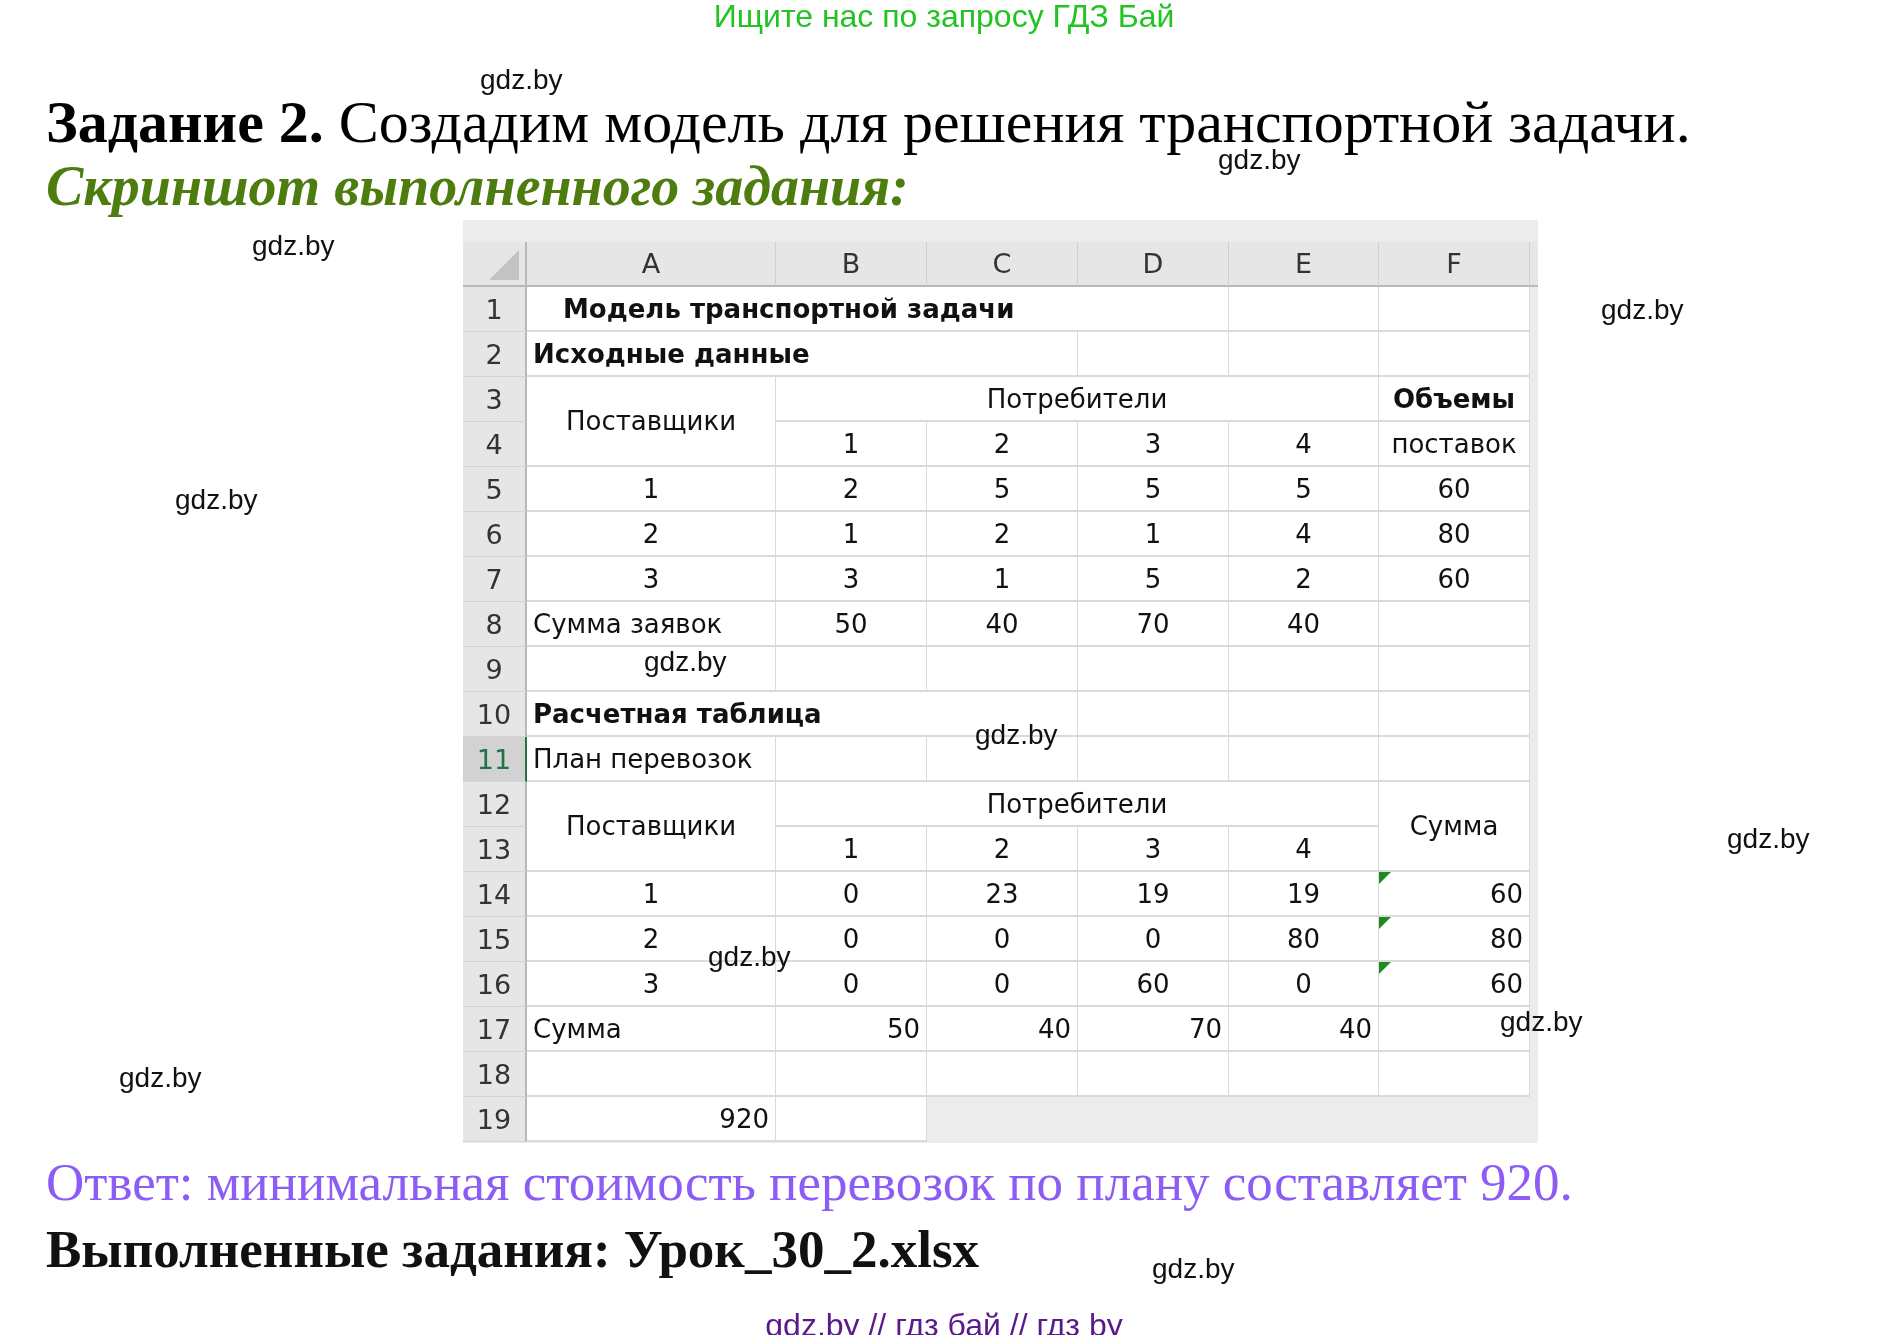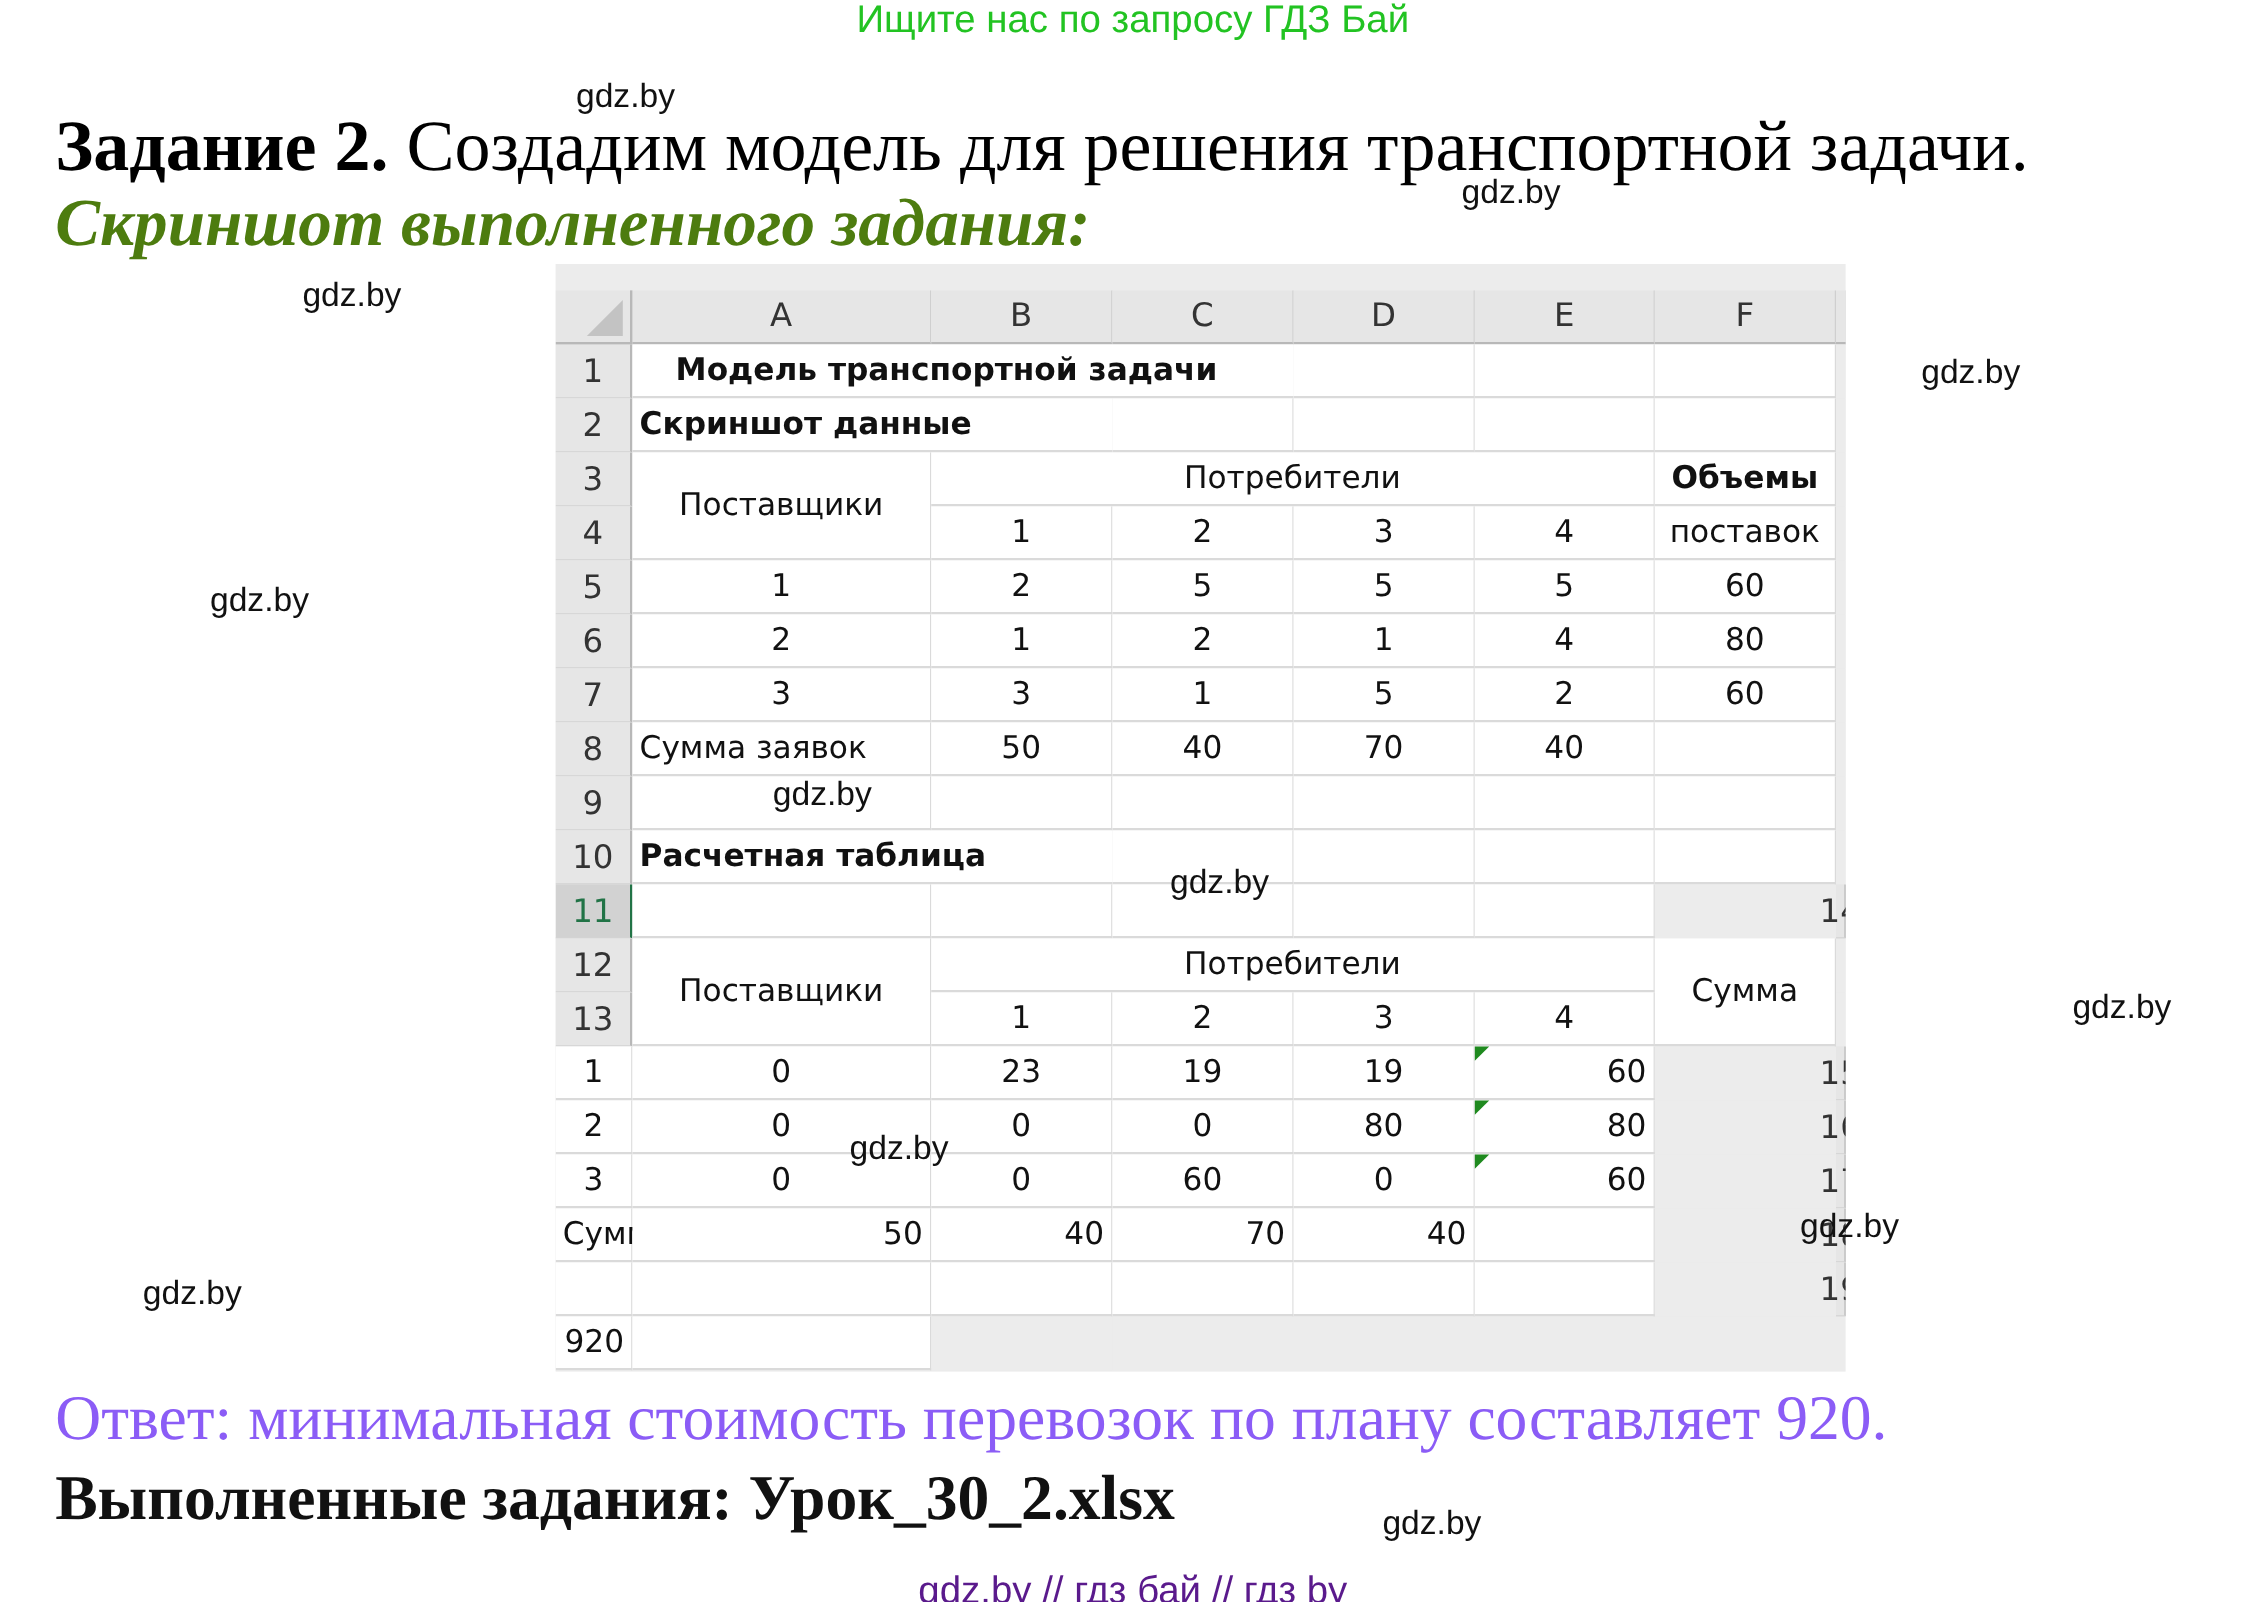--- a/index.html
+++ b/index.html
@@ -54,21 +54,21 @@
     <div class="hdr"></div>
 
     <div class="rn">1</div>
     <div class="c bold nob" style="grid-column:2 / 5;padding-left:36px;">Модель транспортной задачи</div>
     <div class="c"></div>
     <div class="c"></div>
     <div class="c"></div>
     <div class="edge"></div>
 
     <div class="rn">2</div>
-    <div class="c bold nob" style="grid-column:2 / 4;">Скриншот данные</div>
+    <div class="c bold nob" style="grid-column:2 / 4;">Исходные данные</div>
     <div class="c"></div>
     <div class="c"></div>
     <div class="c"></div>
     <div class="c"></div>
     <div class="edge"></div>
 
     <div class="rn" style="grid-row:4;">3</div>
     <div class="rn" style="grid-row:5;">4</div>
     <div class="c ctr" style="grid-column:2; grid-row:4 / 6;">Поставщики</div>
     <div class="c ctr" style="grid-column:3 / 7; grid-row:4;">Потребители</div>
@@ -128,20 +128,21 @@
 
     <div class="rn">10</div>
     <div class="c bold nob" style="grid-column:2 / 4;">Расчетная таблица</div>
     <div class="c"></div>
     <div class="c"></div>
     <div class="c"></div>
     <div class="c"></div>
     <div class="edge"></div>
 
     <div class="rn sel">11</div>
+    <div class="c">План перевозок</div>
     <div class="c"></div>
     <div class="c"></div>
     <div class="c"></div>
     <div class="c"></div>
     <div class="c"></div>
     <div class="edge"></div>
 
     <div class="rn" style="grid-row:13;">12</div>
     <div class="rn" style="grid-row:14;">13</div>
     <div class="c ctr" style="grid-column:2; grid-row:13 / 15;">Поставщики</div>

